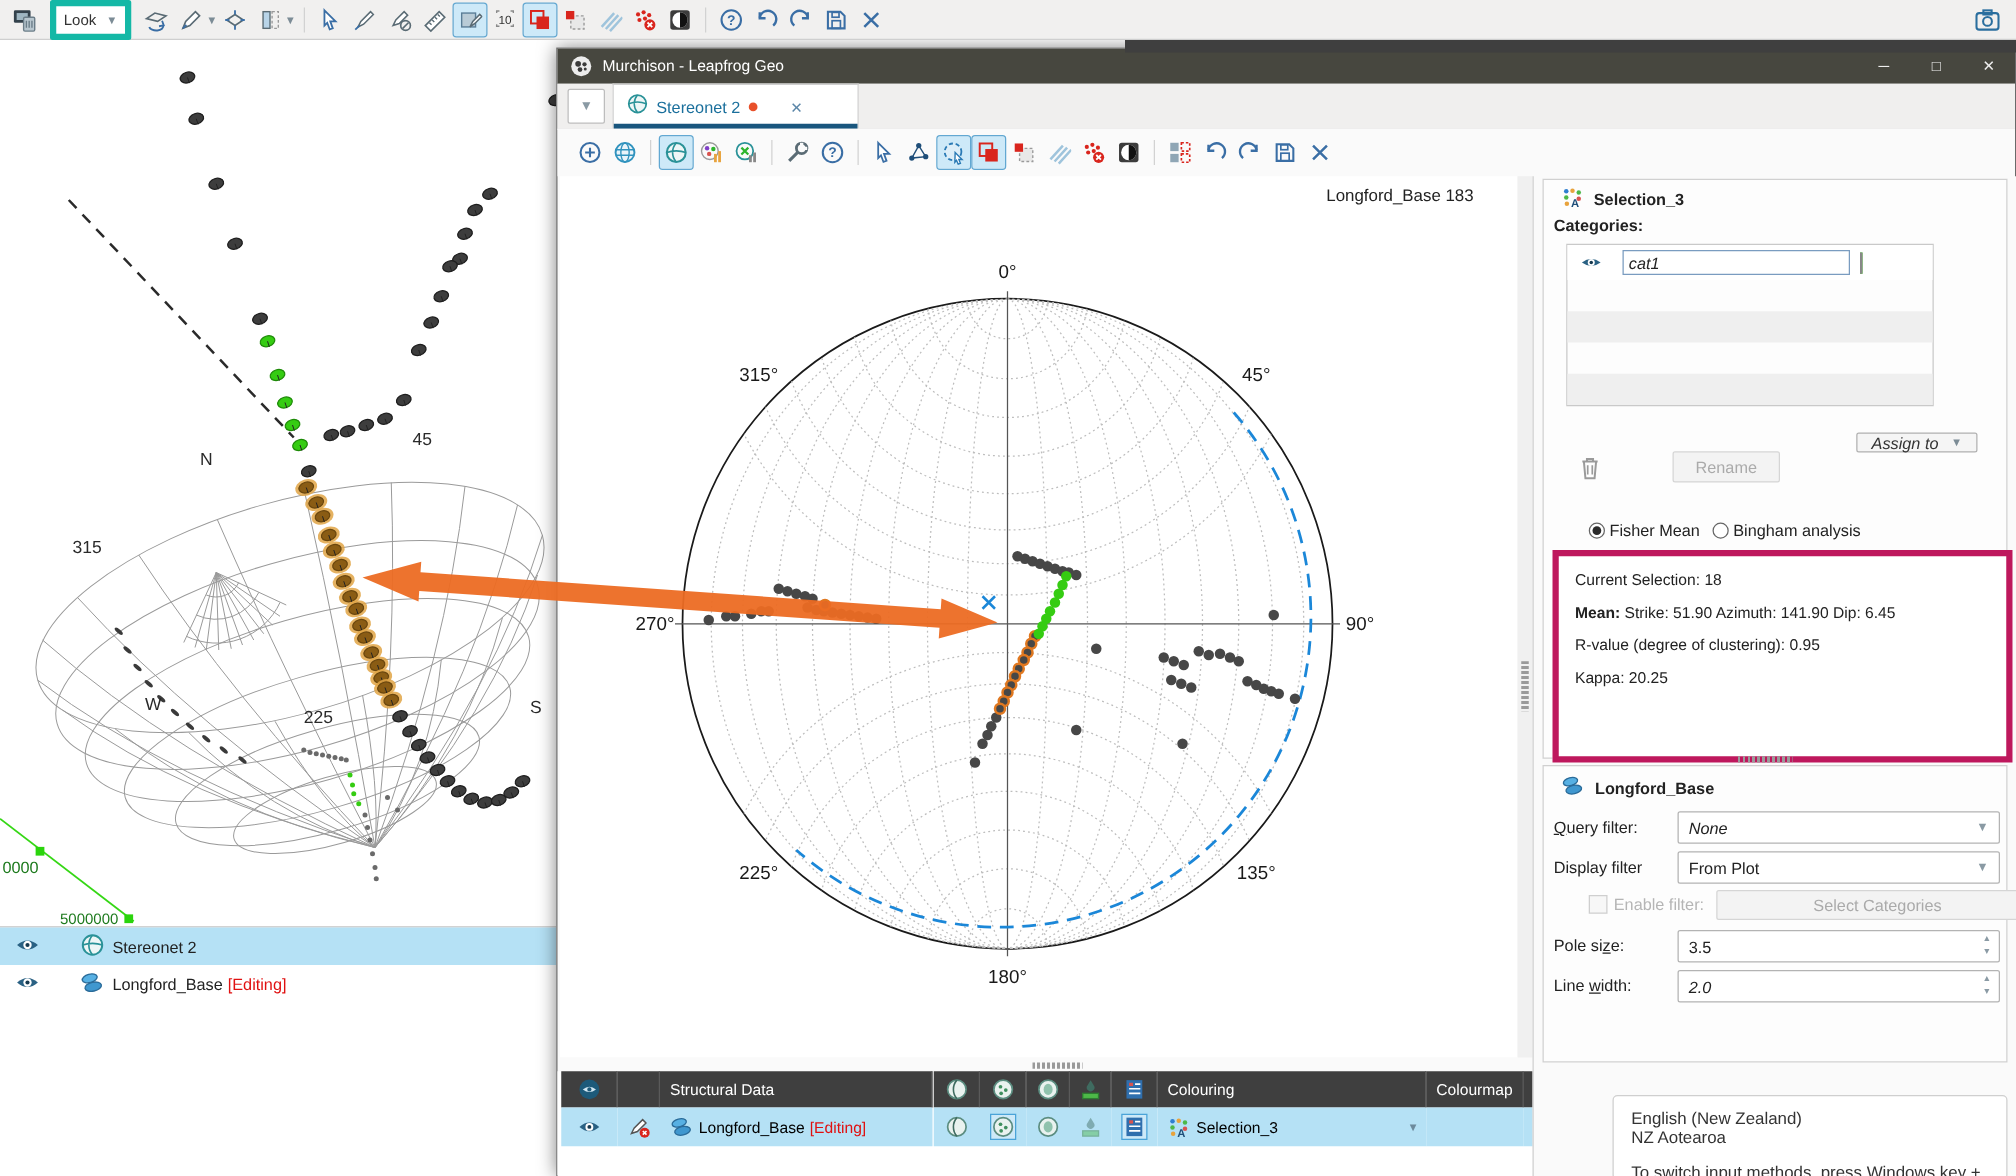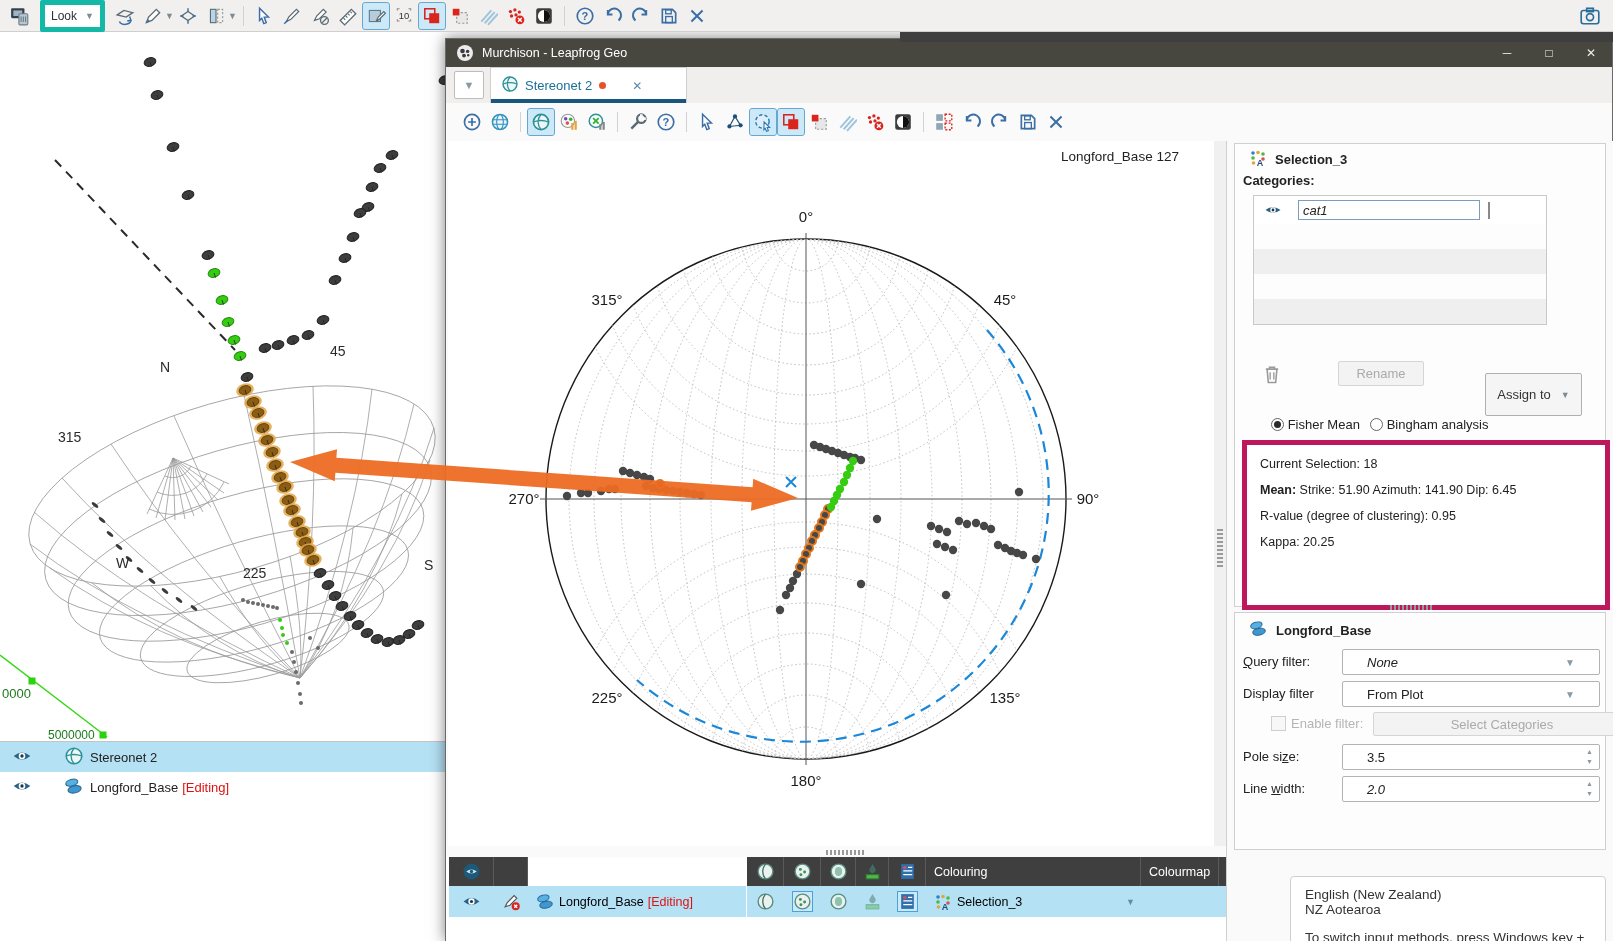--- a/index.html
+++ b/index.html
@@ -72,21 +72,21 @@
   #cat-input{width:172px;height:18px;border:1px solid #7a9cc0;font-style:italic;font-size:13px;padding:0 4px;display:flex;align-items:center;background:#fff;}
   .swatch-g{width:18px;height:18px;background:#35cc12;border:1px solid #888;}
   .btn{display:flex;align-items:center;justify-content:center;border:1px solid #b0b0b0;background:#f5f5f5;border-radius:2px;font-size:13px;color:#333;box-sizing:border-box;margin-left:31px;}
   .btn.disabled{color:#aaa;border-color:#d5d5d5;background:#f3f3f3;}
   .radio{width:13px;height:13px;border-radius:50%;border:1px solid #666;background:#fff;display:inline-block;vertical-align:-2px;box-sizing:border-box;position:relative;}
   .radio.on::after{content:"";position:absolute;left:2px;top:2px;width:7px;height:7px;border-radius:50%;background:#2b2b2b;}
   #stats-box{position:absolute;left:15px;top:299px;width:358px;height:160px;border:5px solid #be185d;background:#fff;font-size:12.5px;color:#222;}
   .statline{position:absolute;left:13px;white-space:nowrap;}
   .gripc{position:absolute;left:163px;top:464px;width:44px;height:5px;background:repeating-linear-gradient(90deg,#9a9a9a 0 2px,transparent 2px 4px);}
   .frow-lbl{position:absolute;left:16px;}
-  .field{position:absolute;left:115px;width:258px;height:26px;border:1px solid #b3b3b3;background:#fff;border-radius:2px;display:flex;align-items:center;padding:0 24px;box-sizing:border-box;font-size:13px;color:#222;}
+  .field{position:absolute;left:115px;width:258px;height:26px;border:1px solid #b3b3b3;background:#fff;border-radius:2px;display:flex;align-items:center;padding:0 8px;box-sizing:border-box;font-size:13px;color:#222;}
   .field .chev{margin-left:auto;font-size:10px;color:#8a9aa4;}
   .spin{position:absolute;right:6px;top:2px;display:flex;flex-direction:column;font-size:7px;color:#8a9aa4;line-height:10px;}
   .cbox{position:absolute;left:44px;width:13px;height:13px;border:1px solid #cfcfcf;background:#f7f7f7;}
   .gray{color:#b5b5b5;}
   #lang-box{position:absolute;left:63px;top:735px;width:314px;height:66px;background:#fff;border:1px solid #cfcfcf;border-radius:4px;overflow:hidden;font-size:13.5px;color:#333;}
   #lang-box div{margin:0 0 0 14px;}
   
   #arrow-svg{position:absolute;left:0;top:0;z-index:60;pointer-events:none;}
   svg text{font-family:"Liberation Sans",sans-serif;}
 </style>
@@ -803,41 +803,44 @@
             <circle cx="399" cy="334" r="4.2" fill="#35cc12"></circle>
             <circle cx="396" cy="341" r="4.2" fill="#35cc12"></circle>
             <circle cx="392" cy="348" r="4.2" fill="#35cc12"></circle>
             <circle cx="389" cy="354" r="4.2" fill="#35cc12"></circle>
             <circle cx="386" cy="360" r="4.2" fill="#35cc12"></circle>
             <circle cx="383" cy="366" r="4.2" fill="#35cc12"></circle>
           </g>
           <path d="M338 336 l10 10 M348 336 l-10 10" stroke="#1b87d8" stroke-width="2"></path>
         </svg>
       <div id="legend">
-        <div class="ltitle">Longford_Base 127</div>
+        <div class="ltitle">Longford_Base 183</div>
       </div>
     </div>
     <div id="vsplit">
         <div class="gripv"></div>
       </div>
     <div id="hsplit">
         <div class="griph"></div>
       </div>
 
     <div id="btable">
         <div class="bth" style="left: 3px; width: 45px;">
           <span style="display:inline-flex;margin:0 auto;">
             <svg viewBox="0 0 18 18" width="19" height="19">
               <circle cx="9" cy="9" r="7.5" fill="#1d5a7a"></circle>
               <path d="M4 9 Q9 5 14 9 Q9 13 4 9 Z" fill="#cfe6f2"></path>
               <circle cx="9" cy="9" r="1.6" fill="#1d5a7a"></circle>
             </svg>
           </span>
         </div>
         <div class="bth" style="left: 48px; width: 34px;"></div>
+        <div class="bth" style="left: 82px; width: 218px;">
+          <span class="cellpad">Structural Data</span>
+        </div>
         <div class="bth" style="left: 301px; width: 37px;">
           <span style="display:inline-flex;margin:0 auto;">
             <svg viewBox="0 0 18 18" width="19" height="19">
               <circle cx="9" cy="9" r="7" fill="#e9f2ef" stroke="#5b8d80" stroke-width="1.3"></circle>
               <path d="M9 2 C5.5 6 5.5 12 9 16" fill="none" stroke="#3f6b60" stroke-width="1.2"></path>
             </svg>
           </span>
         </div>
         <div class="bth" style="left: 338px; width: 37px;">
           <span style="display:inline-flex;margin:0 auto;">
@@ -1012,21 +1015,21 @@
         <div class="stripe g"></div>
       </div>
       <div style="position:absolute;left:34px;top:222px;"><svg viewBox="0 0 18 18" width="22" height="22">
             <path d="M4 5 h10 M7 5 v-1.5 h4 v1.5" fill="none" stroke="#9a9a9a" stroke-width="1.3"></path>
             <path d="M5 5 l1 11 h6 l1 -11" fill="none" stroke="#9a9a9a" stroke-width="1.3"></path>
             <path d="M7.5 7.5 v6 M10.5 7.5 v6" stroke="#9a9a9a" stroke-width="1.1"></path>
           </svg></div>
       <div class="btn disabled" style="position:absolute;left:80px;top:220px;width:86px;height:25px;">
           <span>Rename</span>
         </div>
-      <div class="btn" style="position:absolute;left:227px;top:232px;width:97px;height:43px;">
+      <div class="btn" style="position:absolute;left:227px;top:205px;width:97px;height:16px;font-style:italic;">
           <span>Assign to</span>
           <span class="chev" style="margin-left:10px;">▼</span>
         </div>
       <div style="position:absolute;left:44px;top:276px;"><span class="radio on"></span> <span>Fisher Mean</span></div>
       <div style="position:absolute;left:143px;top:276px;"><span class="radio"></span> <span>Bingham analysis</span></div>
       <div id="stats-box">
         <div class="statline" style="top:12px;">Current Selection: 18</div>
         <div class="statline" style="top:38px;"><b>Mean:</b><span> Strike: 51.90 Azimuth: 141.90 Dip: 6.45</span></div>
         <div class="statline" style="top:64px;">R-value (degree of clustering): 0.95</div>
         <div class="statline" style="top:90px;">Kappa: 20.25</div>

